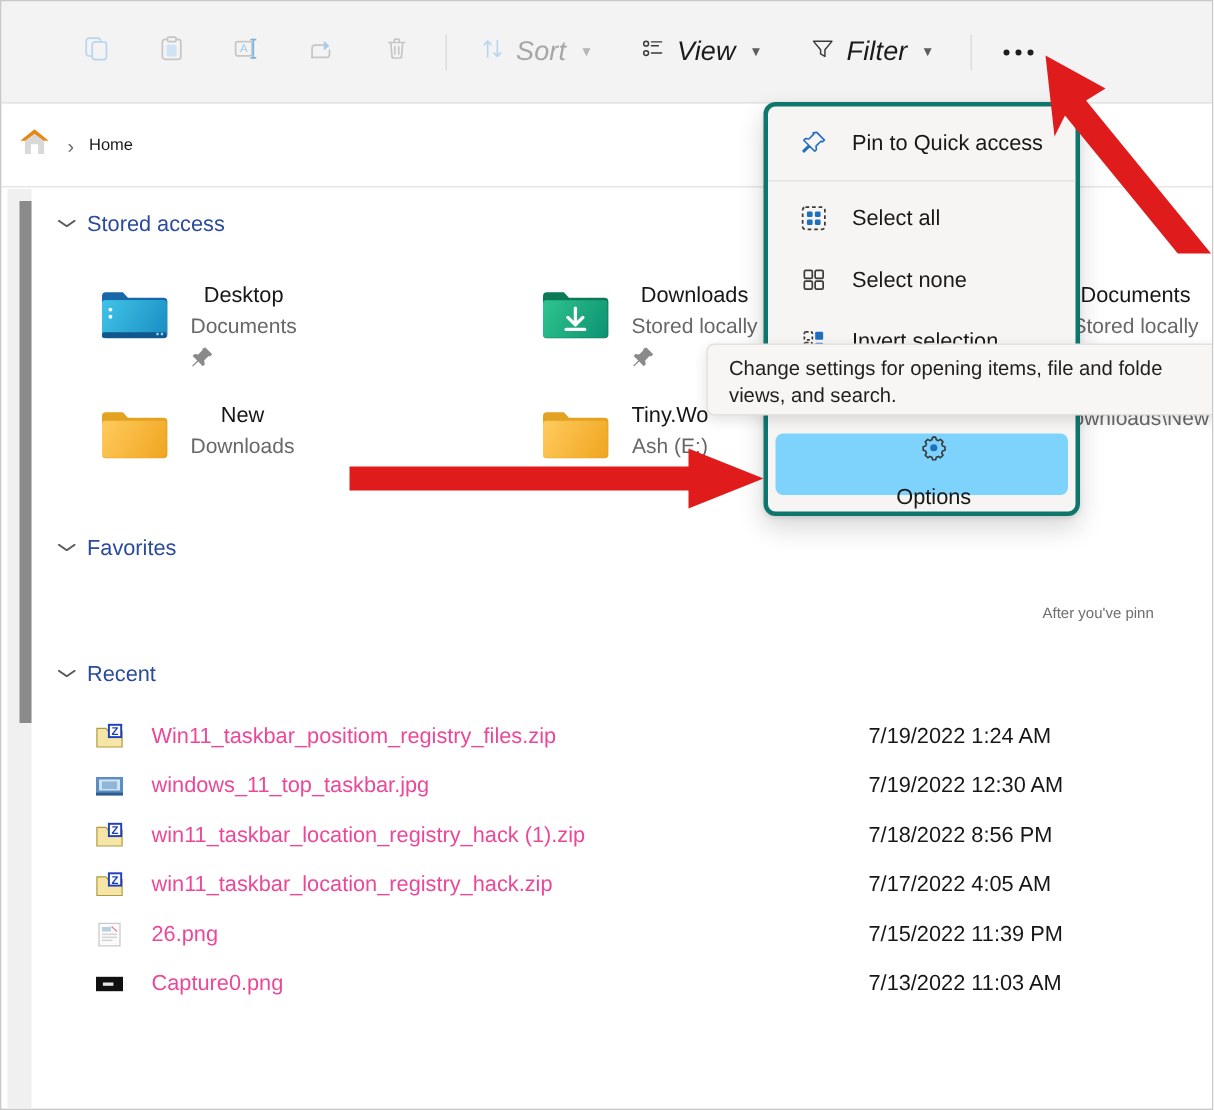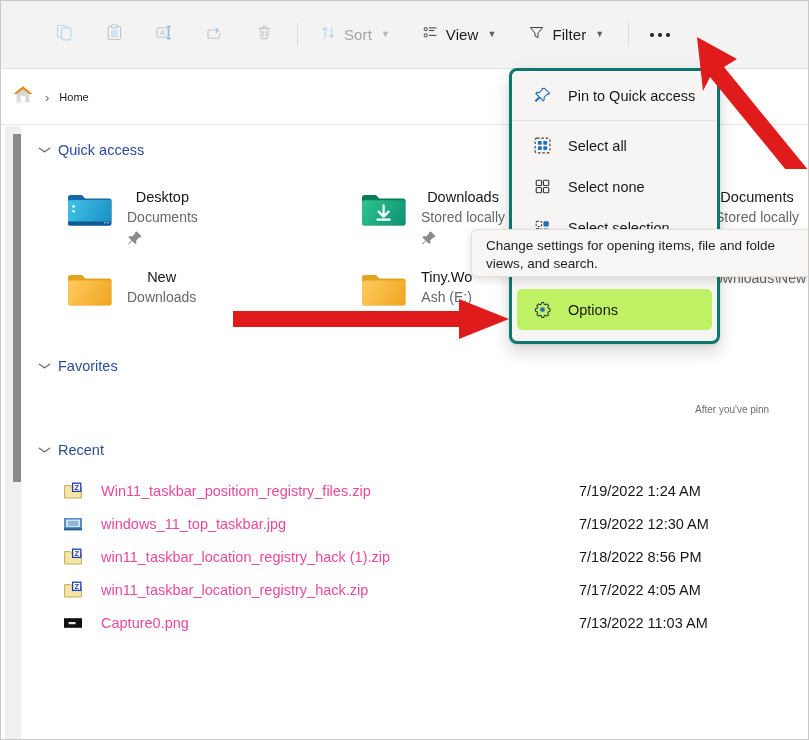--- a/index.html
+++ b/index.html
@@ -27,21 +27,21 @@
     padding-left: 44px;
   }
   .tb-btn {
     height: 34px; min-width: 38px;
     display: flex; align-items: center; justify-content: center;
     gap: 7px; border-radius: 5px;
     padding: 0 9px; margin-right: 12px;
     cursor: default;
   }
   .tb-btn.labeled { padding: 0 10px; }
-  .tb-label { font-size: 15px; color: #1b1b1b; letter-spacing: .1px; }
+  .tb-label { font-size: 18px; color: #1b1b1b; letter-spacing: .1px; font-style: italic; }
   .tb-btn.disabled .tb-label { color: #a6a6a6; }
   .tb-sep {
     width: 1px; height: 24px; background: #dcdcdc; margin: 0 12px 0 2px;
   }
   .chev {
     font-size: 9px; color: #5e5e5e; margin-left: 2px; line-height: 1;
   }
   .tb-btn.disabled .chev { color: #b5b5b5; }
   .ico { display: block; }
 
@@ -139,21 +139,21 @@
     overflow: hidden;
     z-index: 30;
   }
   .mi {
     display: flex; align-items: center; height: 41px;
     padding-left: 16px; gap: 16px; cursor: default;
     border-radius: 5px; margin: 0 5px;
   }
   .mi .mlabel { font-size: 14.5px; color: #181818; white-space: nowrap; }
   .mi .micon { width: 19px; height: 19px; flex: 0 0 19px; display: block; }
-  .mi.hl { background: #bef264; }
+  .mi.hl { background: #7dd3fc; flex-direction: column; }
   .m-divider { height: 1px; background: #e4e1de; margin: 4px 0; }
 
   
   .tooltip {
     position: absolute; left: 470px; top: 228px; width: 360px; height: 48px;
     background: #f7f6f4;
     border: 1px solid #e3e1de;
     border-radius: 5px;
     box-shadow: 0 3px 9px rgba(0,0,0,.12);
     padding: 7px 12px 0 14px;
@@ -287,21 +287,21 @@
       <div class="vscroll-thumb"></div>
     </div>
 
     <div style="position:absolute; left:0; top:16px; right:0;">
       <div class="section-head">
         <span class="caret">
           <svg width="11" height="8" viewBox="0 0 12 8" fill="none">
               <path d="M1 2l5 4 5-4" stroke="#5a5a5a" stroke-width="1.2" stroke-linecap="round" stroke-linejoin="round"></path>
             </svg>
         </span>
-        <span class="section-title">Quick access</span>
+        <span class="section-title">Stored access</span>
       </div>
 
       <div class="qa-grid">
 
         <div class="qa-tile">
           <div class="qa-icon">
             <svg width="48" height="46" viewBox="0 0 48 46">
               <path d="M3 9.5a2.6 2.6 0 0 1 2.6-2.6h11.3l3.4 3.6H44a2.6 2.6 0 0 1 2.6 2.6v21.8A2.6 2.6 0 0 1 44 37.5H5.6A2.6 2.6 0 0 1 3 34.9V9.5z" fill="#1867a8"></path>
               <path d="M3 14.4a2.2 2.2 0 0 1 2.2-2.2h38.6a2.2 2.2 0 0 1 2.2 2.2v20.4a2.4 2.4 0 0 1-2.4 2.4H5.4A2.4 2.4 0 0 1 3 34.8V14.4z" fill="#2fb3d8"></path>
               <path d="M3 14.4a2.2 2.2 0 0 1 2.2-2.2h38.6a2.2 2.2 0 0 1 2.2 2.2v20.4a2.4 2.4 0 0 1-2.4 2.4H5.4A2.4 2.4 0 0 1 3 34.8V14.4z" fill="url(#dkg)"></path>
@@ -503,20 +503,34 @@
             <svg width="20" height="20" viewBox="0 0 20 20">
               <path d="M1.6 4.6h6l1.6 1.8h9.2v10.6H1.6V4.6z" fill="#f5e6a8" stroke="#b09b3f" stroke-width=".8"></path>
               <rect x="9.6" y="2.2" width="8.2" height="8.2" fill="#ffffff" stroke="#1f3fbd" stroke-width="1.3"></rect>
               <text x="13.7" y="9" font-size="7.5" font-weight="bold" fill="#1f3fbd" text-anchor="middle" font-family="Liberation Sans, sans-serif">Z</text>
             </svg>
           </span>
           <span class="rr-name">win11_taskbar_location_registry_hack.zip</span>
           <span class="rr-date">7/17/2022 4:05 AM</span>
         </div>
 
+        <div class="recent-row" style="position:relative;">
+          <span class="rr-icon">
+            <svg width="20" height="20" viewBox="0 0 20 20">
+              <rect x="3" y="2.6" width="14" height="15" fill="#fbfbfb" stroke="#c9c9c9" stroke-width=".8"></rect>
+              <rect x="5" y="5" width="6" height="3" fill="#b9cfe4"></rect>
+              <rect x="5" y="9.4" width="10" height="1" fill="#d3d3d3"></rect>
+              <rect x="5" y="11.4" width="10" height="1" fill="#d3d3d3"></rect>
+              <rect x="5" y="13.4" width="7" height="1" fill="#d3d3d3"></rect>
+              <path d="M11.4 4.6l3.6 3.4" stroke="#e08a8a" stroke-width=".9"></path>
+            </svg>
+          </span>
+          <span class="rr-name">26.png</span>
+          <span class="rr-date">7/15/2022 11:39 PM</span>
+        </div>
 
 
         <div class="recent-row" style="position:relative;align-items:center;">
           <span class="rr-icon">
             <svg width="20" height="20" viewBox="0 0 20 20">
               <rect x="1" y="5.2" width="18" height="9.6" fill="#111111"></rect>
               <rect x="5.6" y="9" width="7" height="2.2" fill="#e6e6e6"></rect>
             </svg>
           </span>
           <span class="rr-name">Capture0.png</span>
@@ -567,21 +581,21 @@
 
     <div class="mi">
       <span class="micon">
         <svg width="19" height="19" viewBox="0 0 20 20" fill="none">
           <rect x="3.4" y="3.4" width="5.6" height="5.6" rx="1" stroke="#3a3a3a" stroke-width="1.2" stroke-dasharray="2 1.6"></rect>
           <rect x="3.4" y="11" width="5.6" height="5.6" rx="1" stroke="#3a3a3a" stroke-width="1.2" stroke-dasharray="2 1.6"></rect>
           <rect x="11" y="3.4" width="5.6" height="5.6" rx="1" fill="#1f6fbe"></rect>
           <rect x="11" y="11" width="5.6" height="5.6" rx="1" fill="#1f6fbe"></rect>
         </svg>
       </span>
-      <span class="mlabel">Select selection</span>
+      <span class="mlabel">Invert selection</span>
     </div>
 
     <div class="mi">
       <span class="micon">
         <svg width="19" height="19" viewBox="0 0 20 20" fill="none">
           <rect x="4" y="2.4" width="12" height="15.2" rx="1.6" stroke="#3a3a3a" stroke-width="1.2"></rect>
           <path d="M7 6.6h6M7 9.6h6M7 12.6h4" stroke="#3a3a3a" stroke-width="1.1" stroke-linecap="round"></path>
         </svg>
       </span>
       <span class="mlabel">Properties</span>

